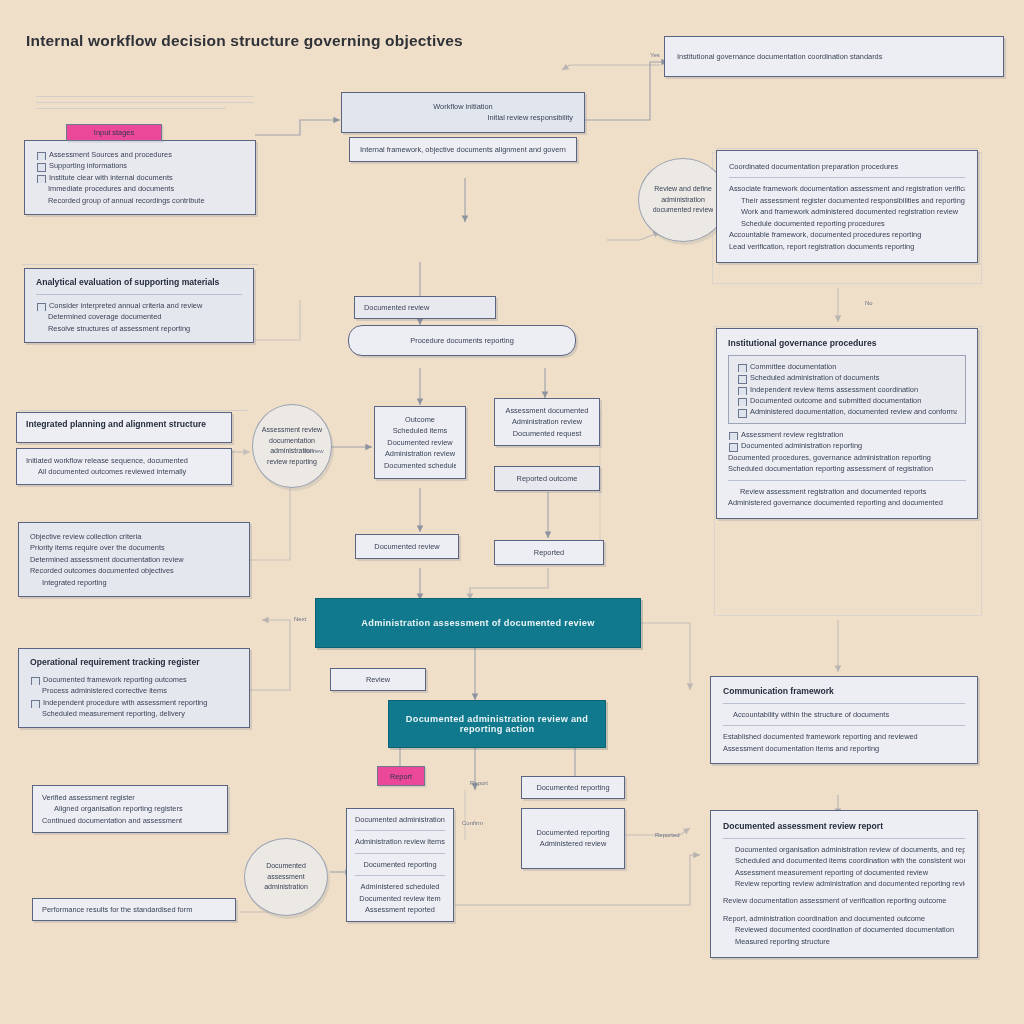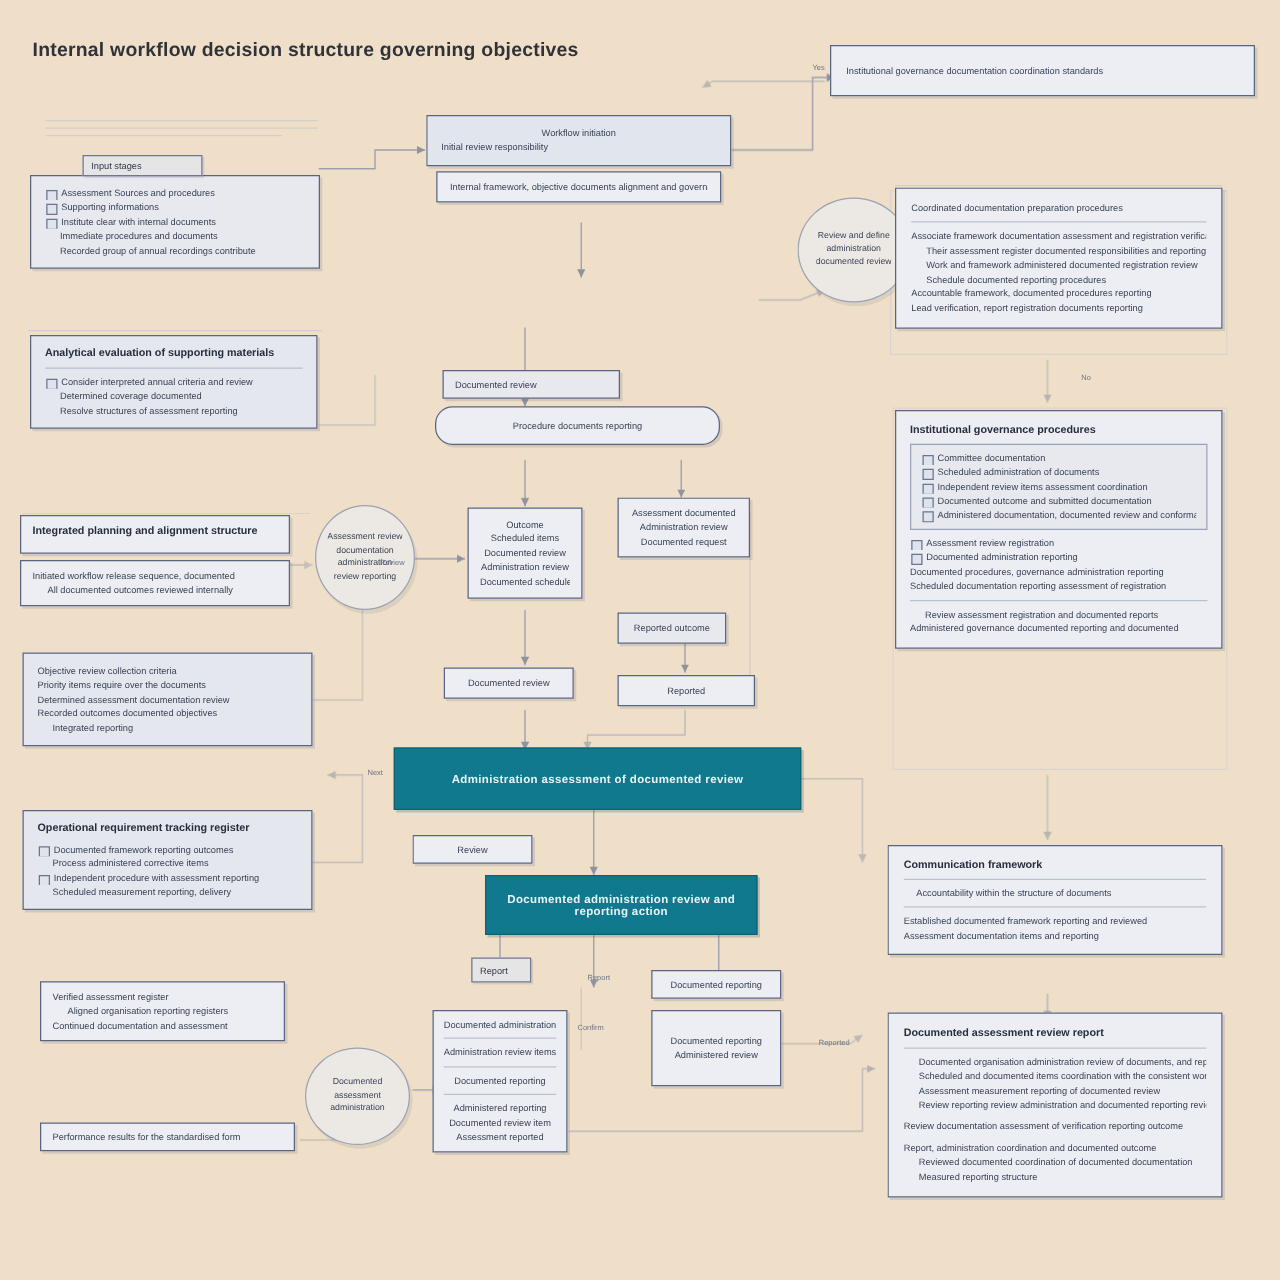--- a/index.html
+++ b/index.html
@@ -80,23 +80,23 @@
     border:1.3px solid #9aa2b2;
     box-shadow:2px 3px 0 rgba(120,125,140,.16);
     display:flex;flex-direction:column;align-items:center;justify-content:center;
     text-align:center;
     color:#3a4256;
   }
   .circle .line{font-size:7px;line-height:1.5;white-space:normal;}
 
   
   .pill{
-    background:#e5e5e5;border:1px solid #6d778f;
+    background:#ec4899;border:1px solid #6d778f;
     font-size:7.4px;color:#2f374a;
-    display:flex;align-items:center;justify-content:flex-start;
+    display:flex;align-items:center;justify-content:center;
     padding:3px 6px;text-align:center;
     box-shadow:1.5px 1.5px 0 rgba(90,100,128,.16);
   }
   .pill span{filter:blur(.42px);}
 
   .edge-label{
     position:absolute;font-size:6px;color:#6b7387;
     filter:blur(.5px);white-space:nowrap;
   }
 
@@ -240,21 +240,21 @@
     <div class="line ind">Aligned organisation reporting registers</div>
     <div class="line">Continued documentation and assessment</div>
   </div>
 
   <div class="node card paler" style="left:32px;top:898px;width:204px;padding:5px 9px;">
     <div class="line">Performance results for the standardised form</div>
   </div>
 
   <div class="node card tint" style="left:341px;top:92px;width:244px;text-align:center;">
     <div class="line" style="text-align:center">Workflow initiation</div>
-    <div class="line" style="text-align:left">Initial review responsibility</div>
+    <div class="line" style="text-align:right">Initial review responsibility</div>
   </div>
   <div class="node card paler" style="left:349px;top:137px;width:228px;padding:6px 10px;">
     <div class="line">Internal framework, objective documents alignment and governance</div>
   </div>
 
   <div class="node card paler" style="left:664px;top:36px;width:340px;padding:14px 12px;">
     <div class="line">Institutional governance documentation coordination standards</div>
   </div>
 
   <div class="node teal" style="left:315px;top:598px;width:326px;height:50px;">
@@ -277,21 +277,21 @@
     <div class="line" style="text-align:center">Documented review</div>
     <div class="line" style="text-align:center">Administration review</div>
     <div class="line" style="text-align:center">Documented scheduled</div>
   </div>
 
   <div class="node card paler" style="left:494px;top:398px;width:106px;padding:6px 8px;">
     <div class="line" style="text-align:center">Assessment documented</div>
     <div class="line" style="text-align:center">Administration review</div>
     <div class="line" style="text-align:center">Documented request</div>
   </div>
-  <div class="node card pale" style="left:494px;top:490px;width:87px;padding:6px 8px;">
+  <div class="node card pale" style="left:494px;top:466px;width:106px;padding:6px 8px;">
     <div class="line" style="text-align:center">Reported outcome</div>
   </div>
 
   <div class="node card paler" style="left:355px;top:534px;width:104px;padding:6px 8px;">
     <div class="line" style="text-align:center">Documented review</div>
   </div>
   <div class="node card paler" style="left:494px;top:540px;width:110px;padding:6px 8px;">
     <div class="line" style="text-align:center">Reported</div>
   </div>
 
@@ -377,21 +377,21 @@
     <div class="line" style="text-align:center">Documented reporting</div>
   </div>
 
   <div class="node card paler" style="left:346px;top:808px;width:108px;padding:5px 8px;">
     <div class="line" style="text-align:center">Documented administration</div>
     <div class="sep"></div>
     <div class="line" style="text-align:center">Administration review items</div>
     <div class="sep"></div>
     <div class="line" style="text-align:center">Documented reporting</div>
     <div class="sep"></div>
-    <div class="line" style="text-align:center">Administered reporting</div>
+    <div class="line" style="text-align:center">Administered scheduled</div>
     <div class="line" style="text-align:center">Documented review item</div>
     <div class="line" style="text-align:center">Assessment reported</div>
   </div>
 
   <div class="node card paler" style="left:521px;top:808px;width:104px;padding:18px 8px;">
     <div class="line" style="text-align:center">Documented reporting</div>
     <div class="line" style="text-align:center">Administered review</div>
   </div>
 
   <div class="edge-label" style="left:650px;top:52px;">Yes</div>

